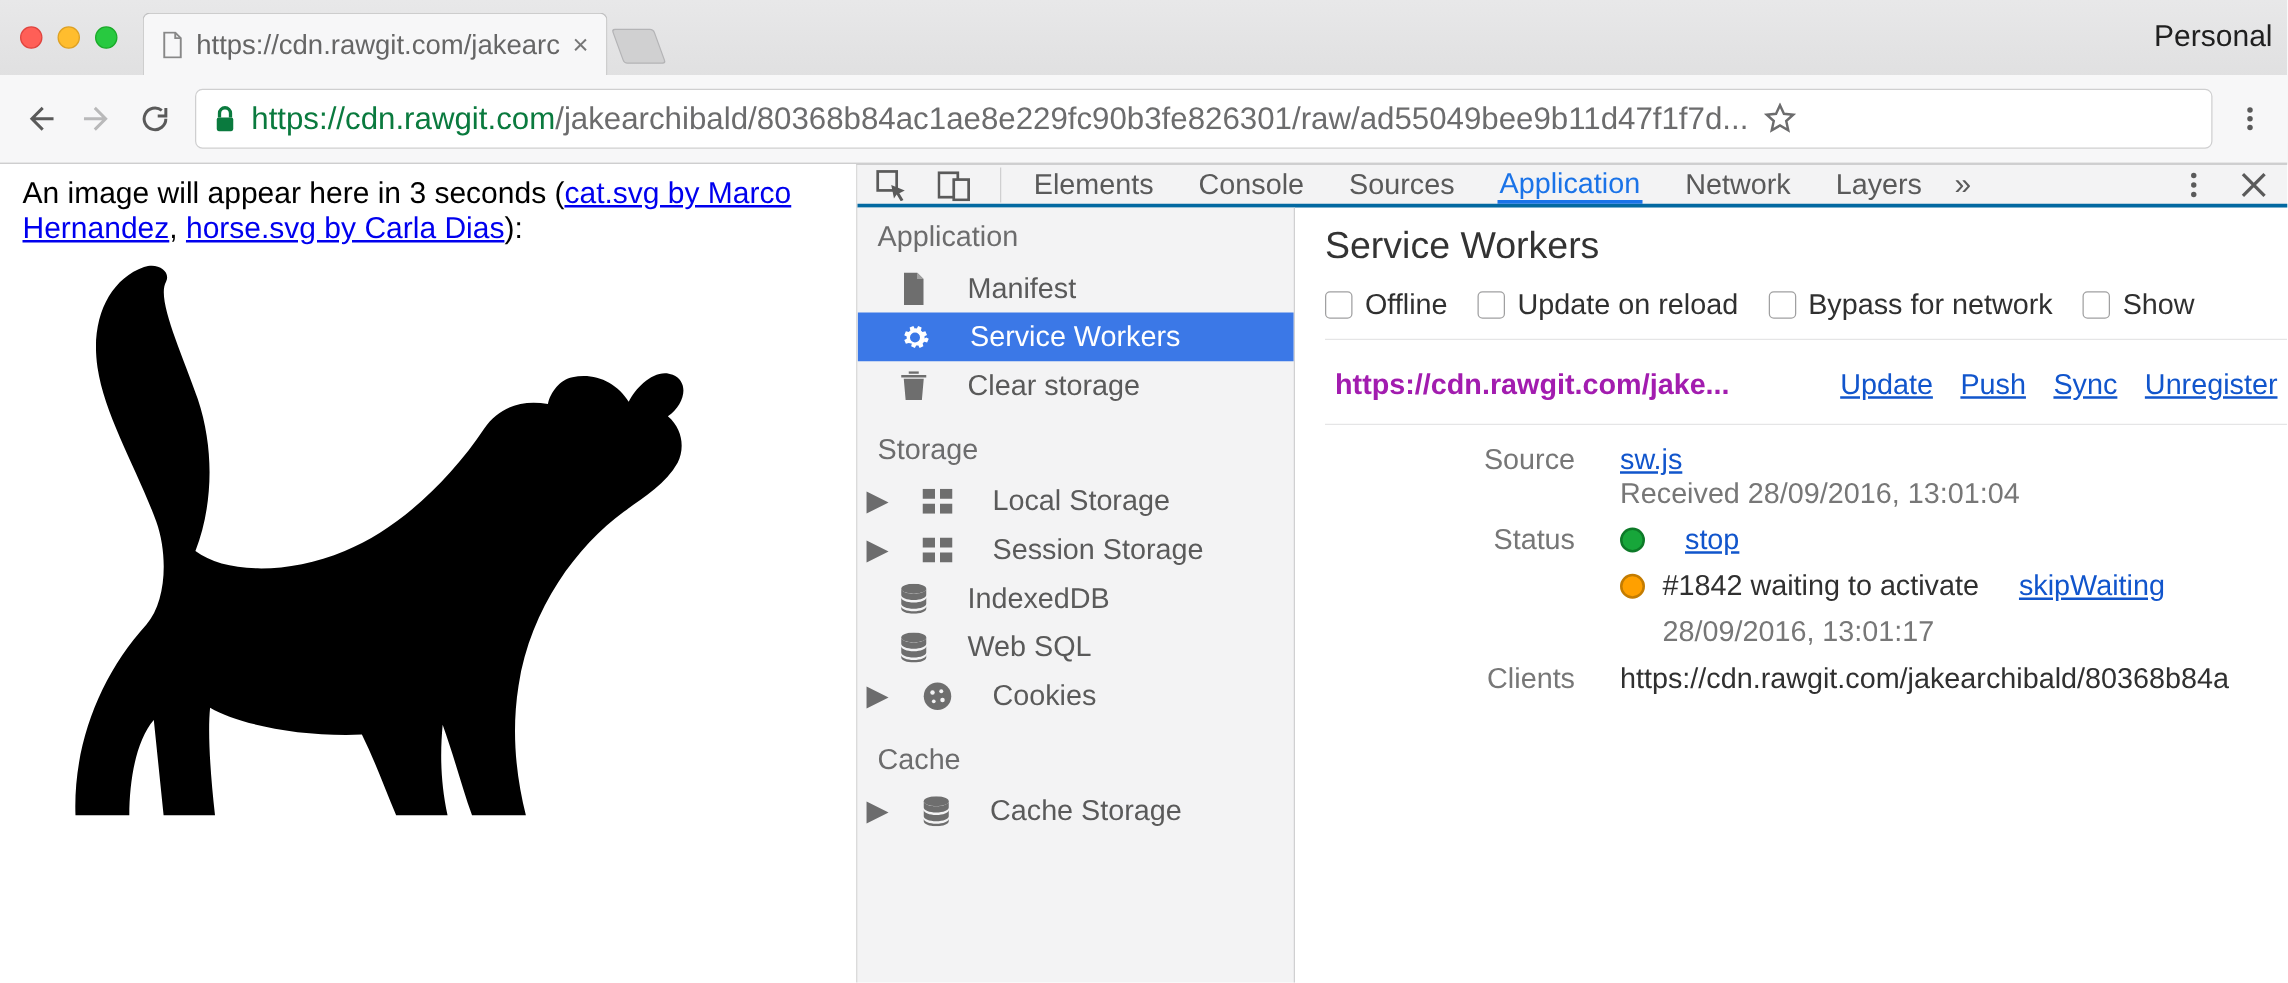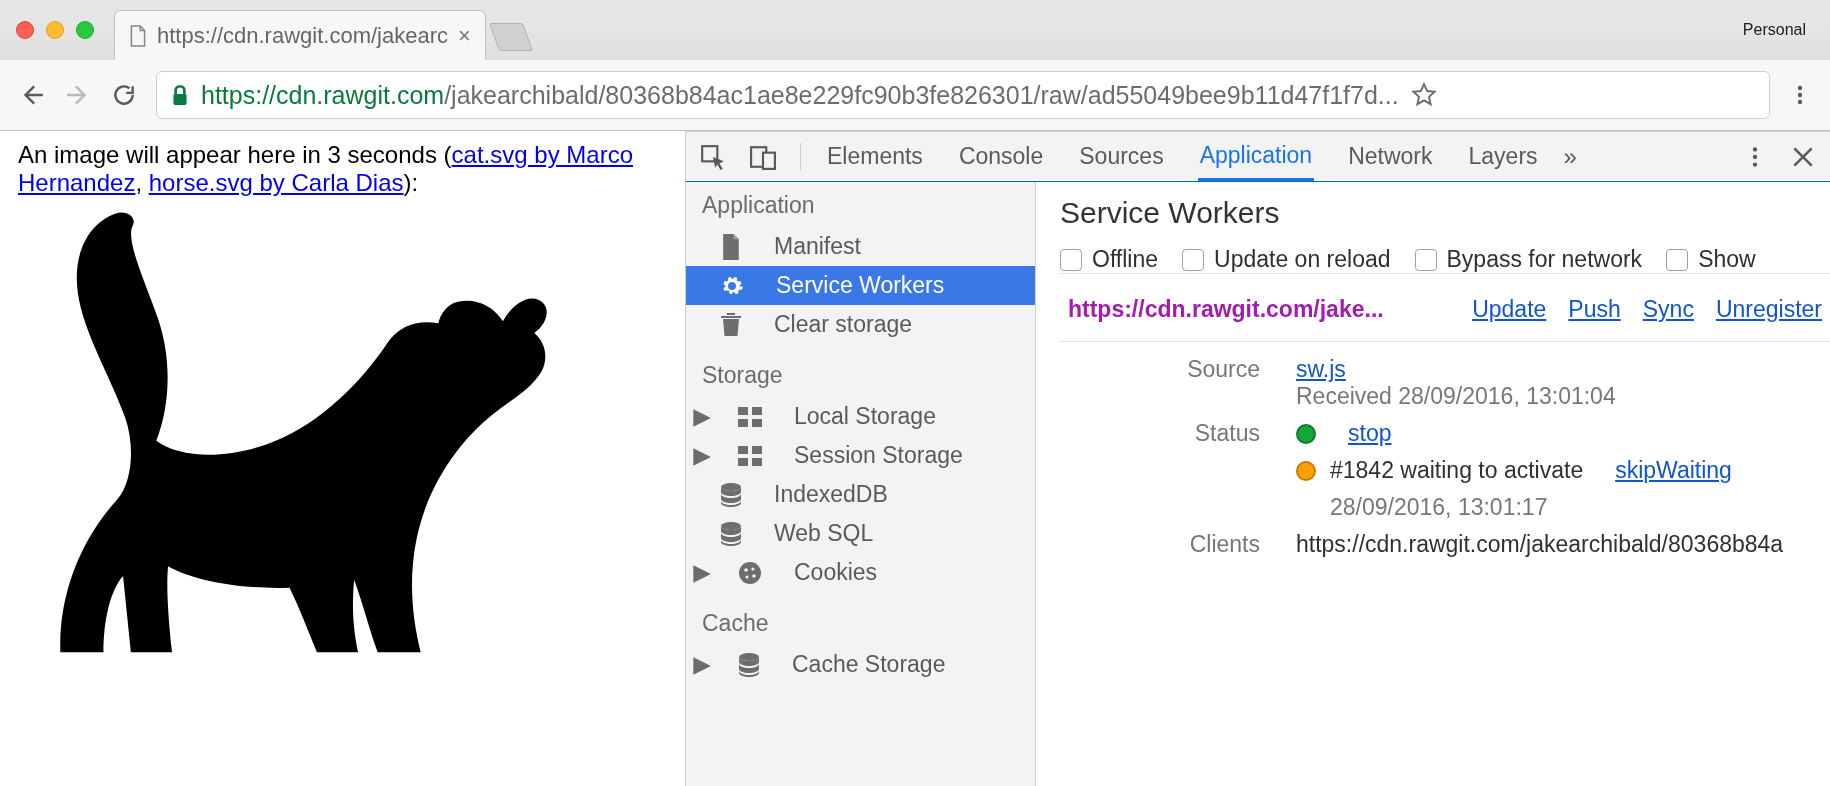--- a/index.html
+++ b/index.html
@@ -9,21 +9,21 @@
 .browser-chrome { background: linear-gradient(#e8e8e9, #d7d7d8); border-bottom: 1px solid #bfbfc0; }
 .title-bar { height: 60px; display: flex; align-items: center; padding: 0 16px; position: relative; }
 .traffic-lights { display: flex; gap: 12px; align-items: center; padding-right: 20px; }
 .traffic-light { width: 18px; height: 18px; border-radius: 50%; }
 .tl-red { background: #ff5f57; border: 1px solid #e0443e; }
 .tl-yellow { background: #ffbd2e; border: 1px solid #dea123; }
 .tl-green { background: #28c940; border: 1px solid #1aab29; }
 .tab { display: flex; align-items: center; height: 50px; margin-top: 10px; background: #f7f7f8; border: 1px solid #c0c0c1; border-bottom: none; border-top-left-radius: 6px; border-top-right-radius: 6px; padding: 0 14px; gap: 10px; color: #666; font-size: 22px; }
 .tab .file-icon { width: 18px; height: 22px; }
 .tab-close { font-size: 22px; color: #777; cursor: pointer; }
-.profile-label { position: absolute; right: 24px; color: #202020; font-size: 16px; }
+.profile-label { position: absolute; right: 12px; color: #202020; font-size: 24px; }
 .new-tab { width: 34px; height: 28px; margin-left: 8px; margin-top: 14px; background: #d0d0d1; border: 1px solid #b4b4b6; transform: skewX(20deg); border-radius: 3px; }
 
 .addr-bar { height: 70px; display: flex; align-items: center; padding: 0 18px; gap: 18px; background: #f7f7f8; }
 .nav-btn { width: 28px; height: 28px; display: flex; align-items: center; justify-content: center; color: #5a5a5a; }
 .nav-btn.disabled { color: #b9b9ba; }
 .nav-btn svg { width: 26px; height: 26px; }
 .url-box { flex: 1; display: flex; align-items: center; height: 48px; border: 1px solid #cfcfd0; border-radius: 6px; background: #fff; padding: 0 14px; gap: 12px; font-size: 25px; color: #6c6c6d; }
 .lock-icon { width: 18px; height: 22px; }
 .url-https { color: #0a7a3e; }
 .star { width: 26px; height: 26px; }
@@ -32,42 +32,42 @@
 
 .content-row { display: flex; height: calc(786px - 130px); }
 
 
 .page { width: 685px; padding: 10px 18px; font-family: "Times New Roman", serif; font-size: 24px; color: #000; line-height: 1.15; }
 .page a { color: #0000ee; text-decoration: underline; }
 .cat-svg { width: 590px; height: 470px; display: block; }
 
 
 .devtools { flex: 1; display: flex; flex-direction: column; border-left: 1px solid #cfcfd0; border-top: 1px solid #cfcfd0; }
-.dt-tabs { display: flex; align-items: center; height: 50px; border-bottom: 1px solid #0369a1; background: #f3f3f4; padding: 0 14px; gap: 24px; font-size: 23px; color: #5a5a5a; }
+.dt-tabs { display: flex; align-items: center; height: 34px; border-bottom: 3px solid #0369a1; background: #f3f3f4; padding: 0 14px; gap: 24px; font-size: 23px; color: #5a5a5a; }
 .dt-icon { width: 26px; height: 26px; }
 .dt-divider { width: 1px; height: 28px; background: #cfcfd0; }
 .dt-tab { padding: 0 2px; height: 100%; display: flex; align-items: center; cursor: pointer; }
 .dt-tab.active { color: #1a73e8; border-bottom: 3px solid #1a73e8; }
 .dt-overflow { font-size: 24px; letter-spacing: 2px; }
 .dt-right { margin-left: auto; display: flex; gap: 22px; align-items: center; }
 
 .dt-body { flex: 1; display: flex; overflow: hidden; }
 
 
 .dt-sidebar { width: 350px; background: #f3f3f4; border-right: 1px solid #d0d0d1; font-size: 23px; color: #5a5a5a; overflow: hidden; }
 .sb-group-title { padding: 10px 16px 8px; color: #6c6c6d; }
 .sb-item { display: flex; align-items: center; gap: 32px; padding: 6px 10px 6px 34px; cursor: pointer; }
 .sb-item.active { background: #3b78e7; color: #fff; }
 .sb-item .arrow { width: 12px; display: inline-flex; justify-content: center; color: #6c6c6d; margin-left: -24px; margin-right: -2px; }
 .sb-section-sep { height: 8px; }
 
 
 .dt-panel { flex: 1; padding: 14px 0 0 24px; font-size: 23px; color: #303030; overflow: hidden; }
 .panel-title { font-size: 30px; color: #333; margin-bottom: 16px; }
-.panel-options { display: flex; align-items: center; gap: 24px; border-bottom: 1px solid #e5e5e6; color: #303030; }
+.panel-options { display: flex; align-items: center; gap: 24px; padding-bottom: 14px; border-bottom: 1px solid #e5e5e6; color: #303030; }
 .chk { display: flex; align-items: center; gap: 10px; }
 .chk-box { width: 22px; height: 22px; border: 1px solid #a0a0a1; border-radius: 4px; background: #fff; }
 
 .worker-row { display: flex; align-items: center; gap: 28px; padding: 22px 8px 18px 8px; border-bottom: 1px solid #e5e5e6; }
 .worker-origin { font-weight: 700; color: #a21caf; }
 .worker-actions { margin-left: auto; display: flex; gap: 22px; }
 .lnk { color: #1155cc; text-decoration: underline; cursor: pointer; }
 
 .kv-grid { display: grid; grid-template-columns: 200px 1fr; gap: 10px 36px; padding: 14px 16px 0 0; }
 .kv-label { color: #777; text-align: right; }

